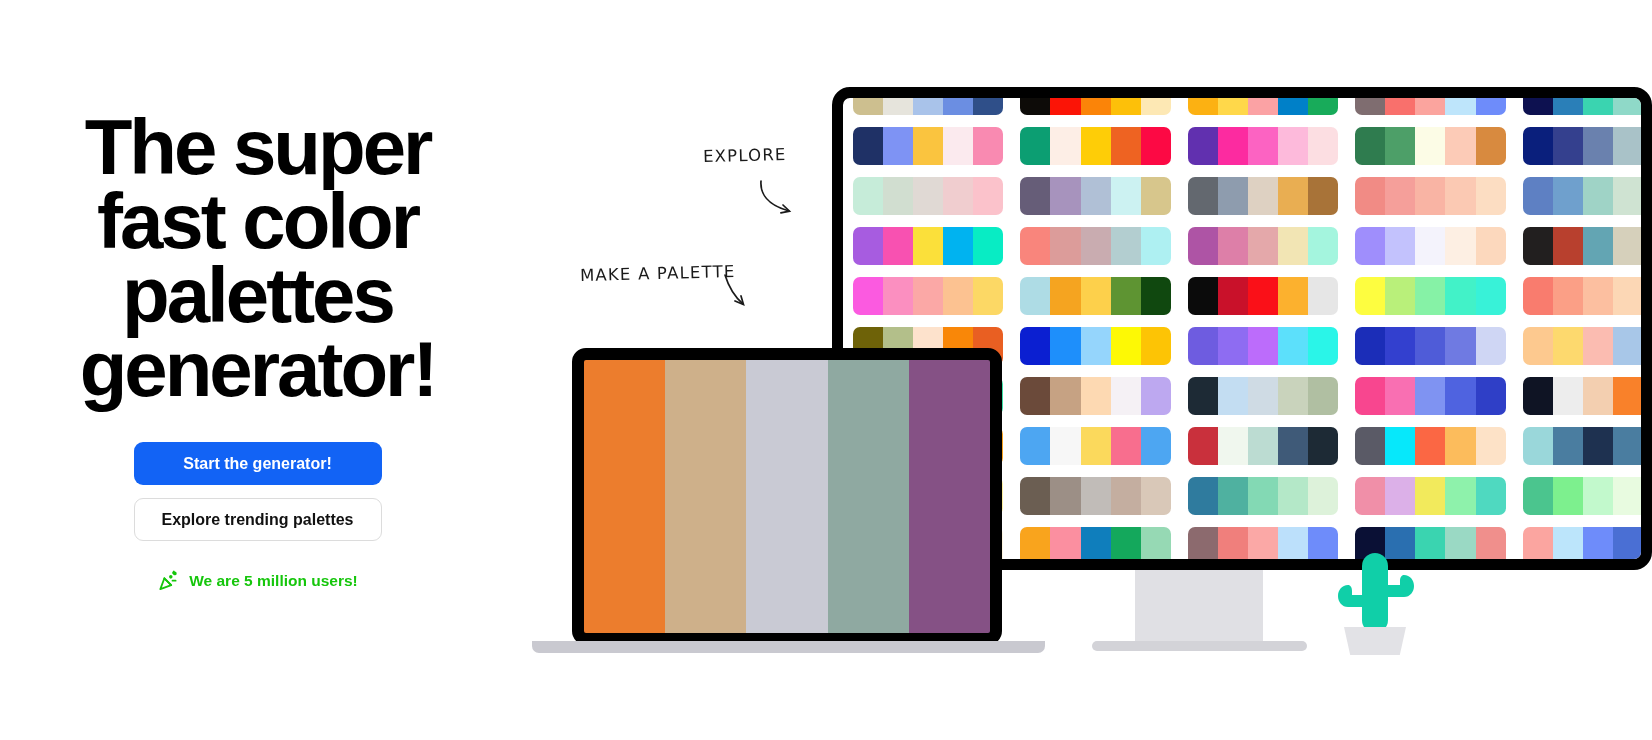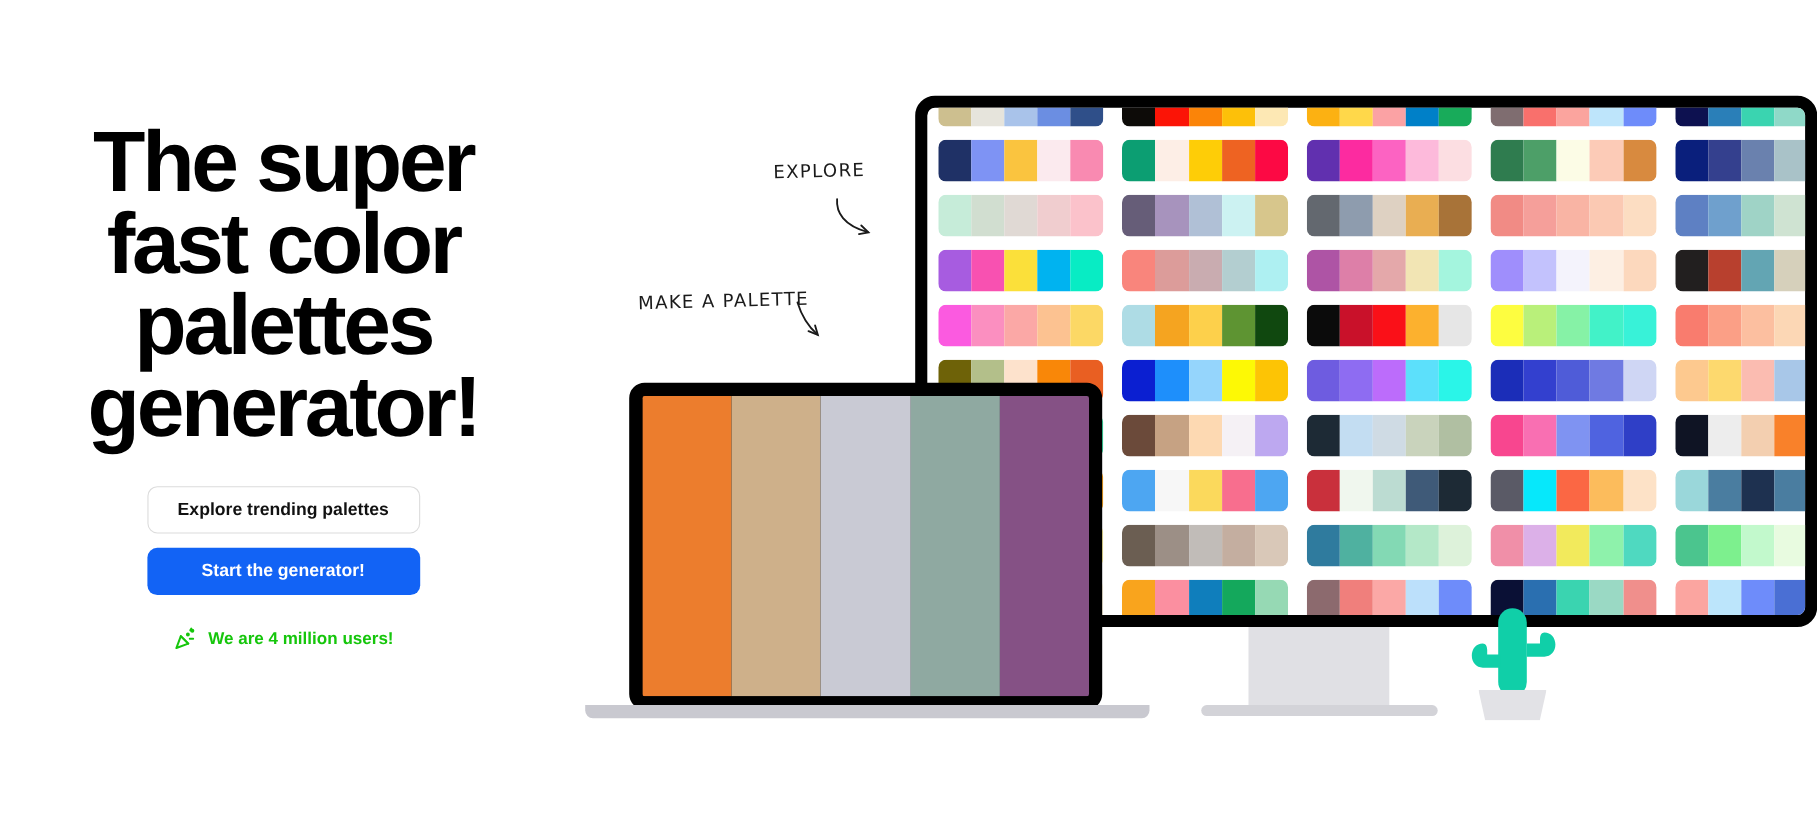--- a/index.html
+++ b/index.html
@@ -108,35 +108,35 @@
 </style>
 </head>
 <body>
 
 <div class="page">
 
   <div class="hero">
     <h1 class="headline">The super fast color palettes generator!</h1>
 
     <div class="btn-col">
+      <div class="btn btn-primary" style="background: rgb(18, 99, 245);">Start the generator!</div>
       <div class="btn btn-secondary">Explore trending palettes</div>
-      <div class="btn btn-primary" style="background: rgb(18, 99, 245);">Start the generator!</div>
     </div>
 
     <div class="users-row" style="color: rgb(22, 198, 12);">
       <span>
         <svg width="23" height="23" viewBox="0 0 24 24" fill="none" stroke="#16c60c" stroke-width="1.9" stroke-linecap="round" stroke-linejoin="round">
           <path d="M3.5 21l4.2-11.3 7.1 7.1L3.5 21z"></path>
           <path d="M7.7 9.7l7.1 7.1"></path>
           <circle cx="18.6" cy="4.6" r="1" fill="#16c60c"></circle>
           <circle cx="14.4" cy="8.2" r="0.9" fill="#16c60c"></circle>
           <path d="M16.2 12.2h3.2M17.6 2.6l-.9 1.6"></path>
         </svg>
       </span>
-      <span>We are 4 million users!</span>
+      <span>We are 5 million users!</span>
     </div>
   </div>
 
   <div class="anno anno-explore anno-text">EXPLORE</div>
   <div class="anno anno-explore-arrow">
     <svg width="46" height="42" viewBox="0 0 46 42" fill="none" stroke="#1a1a1a" stroke-width="1.7" stroke-linecap="round">
       <path d="M4 3c-1 12 6 24 28 30"></path>
       <path d="M26 27l6.5 6.2-8.6 1.6"></path>
     </svg>
   </div>

